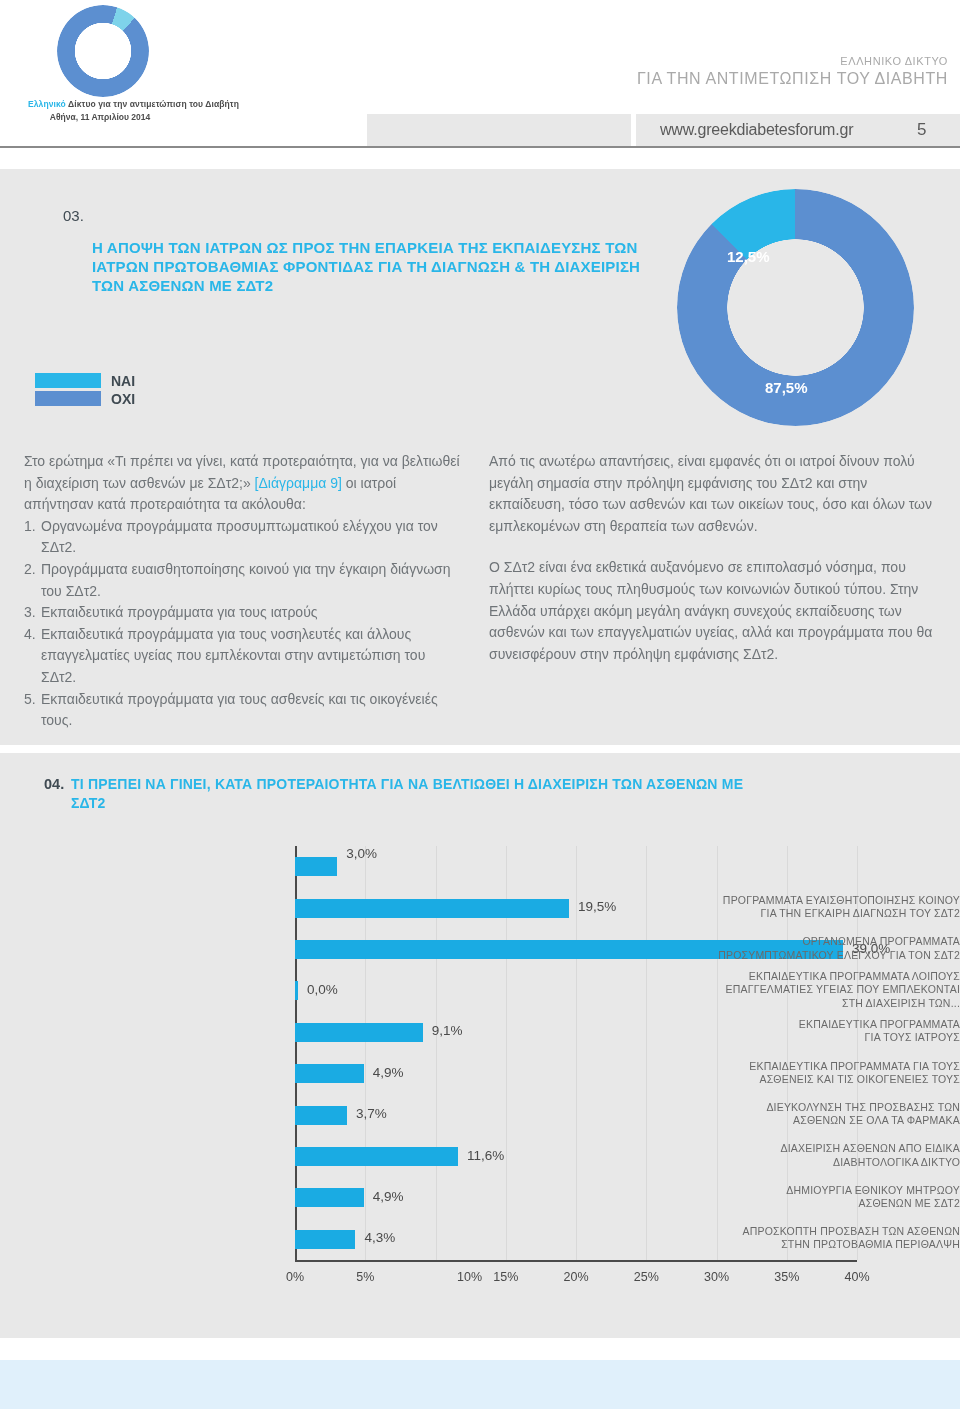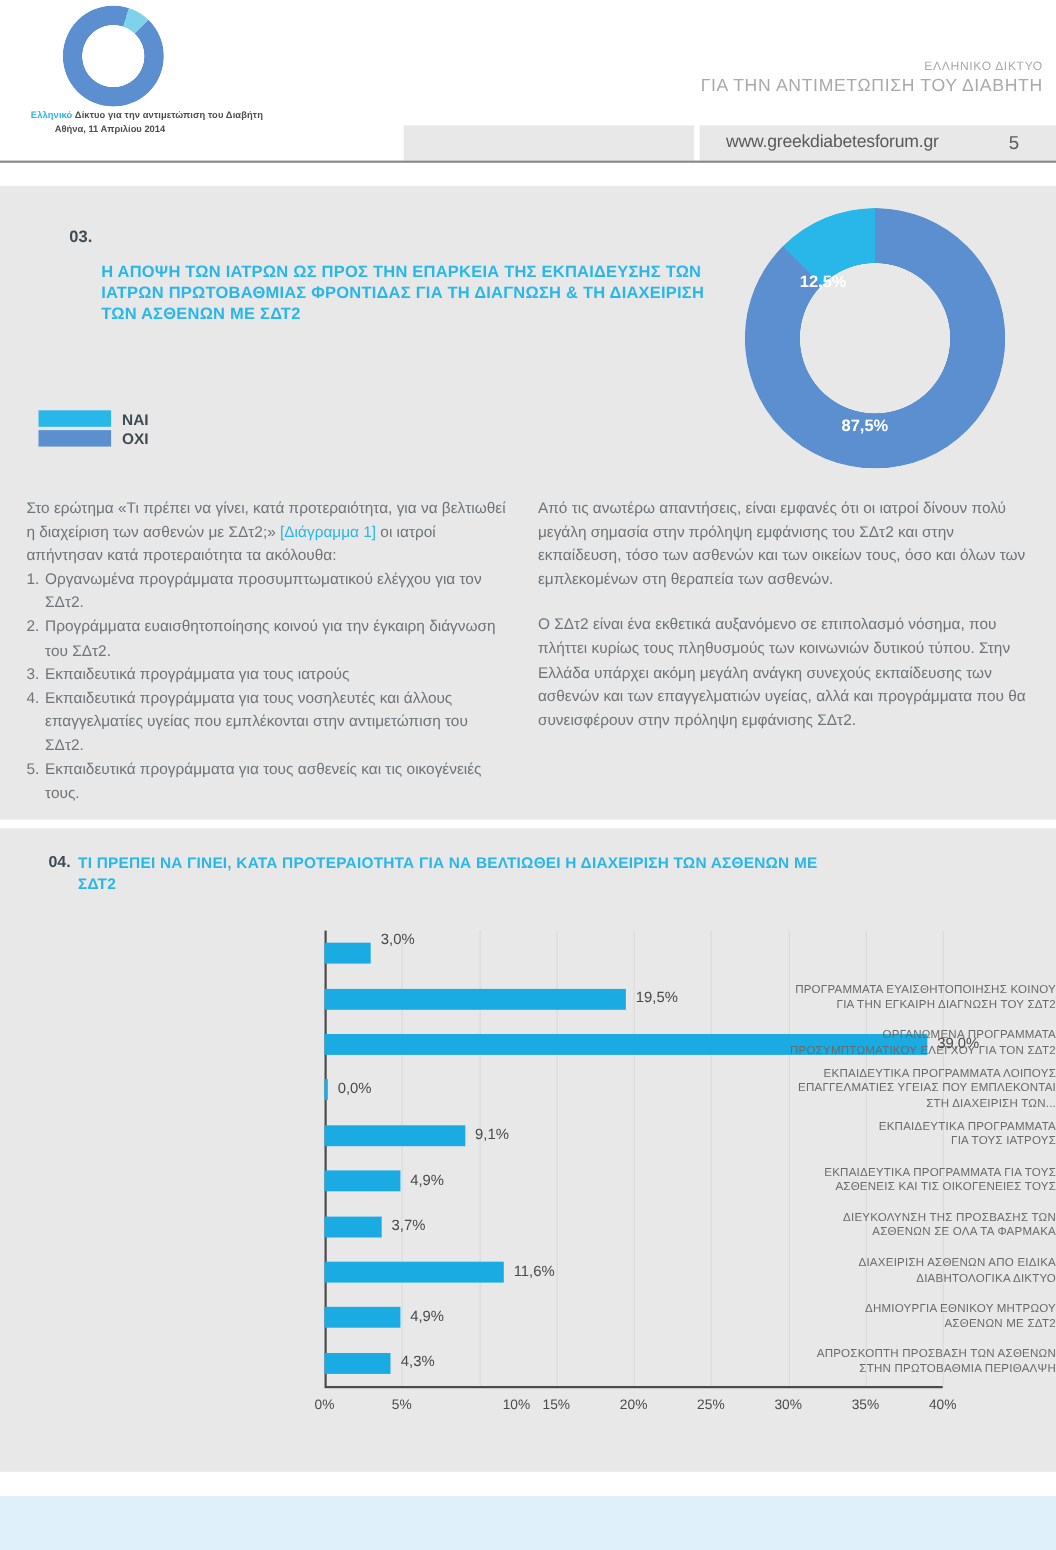--- a/index.html
+++ b/index.html
@@ -75,21 +75,21 @@
     background: #8a8a8a;
   }
 
   
   .panel3 {
     position: absolute; left: 0px; top: 169px; width: 960px; height: 576px;
     background: #e8e8e8;
   }
   .s3-num {
     position: absolute; left: 63px; top: 38px;
-    font-size: 15px; font-weight: bold; color: #3f4a52;
+    font-size: 15px; font-weight: normal; color: #3f4a52;
   }
   .s3-title {
     position: absolute; left: 92px; top: 37px; width: 560px;
     font-size: 15px; font-weight: bold; color: #29b6e8;
     line-height: 19px; letter-spacing: 0.2px; margin-top: 32px;
   }
 
   
   .donut-wrap { position: absolute; left: 655px; top: 20px; width: 280px; height: 240px; }
   .donut {
@@ -221,21 +221,21 @@
         <span class="legend-txt">ΝΑΙ</span>
       </div>
       <div class="legend-row">
         <span class="legend-sw no"></span>
         <span class="legend-txt">ΟΧΙ</span>
       </div>
     </div>
 
     <div class="col-left">
       <div>
-        <span>Στο ερώτημα «Τι πρέπει να γίνει, κατά προτεραιότητα, για να βελτιωθεί η διαχείριση των ασθενών με ΣΔτ2;» </span><span class="ref">[Διάγραμμα 1]</span><span> οι ιατροί απήντησαν κατά προτεραιότητα τα ακόλουθα:</span>
+        <span>Στο ερώτημα «Τι πρέπει να γίνει, κατά προτεραιότητα, για να βελτιωθεί η διαχείριση των ασθενών με ΣΔτ2;» </span><span class="ref">[Διάγραμμα 9]</span><span> οι ιατροί απήντησαν κατά προτεραιότητα τα ακόλουθα:</span>
       </div>
       <ul class="numlist">
         <li>
             <span class="n">1.</span>
             <span>Οργανωμένα προγράμματα προσυμπτωματικού ελέγχου για τον ΣΔτ2.</span>
           </li>
         <li>
             <span class="n">2.</span>
             <span>Προγράμματα ευαισθητοποίησης κοινού για την έγκαιρη διάγνωση του ΣΔτ2.</span>
           </li>

